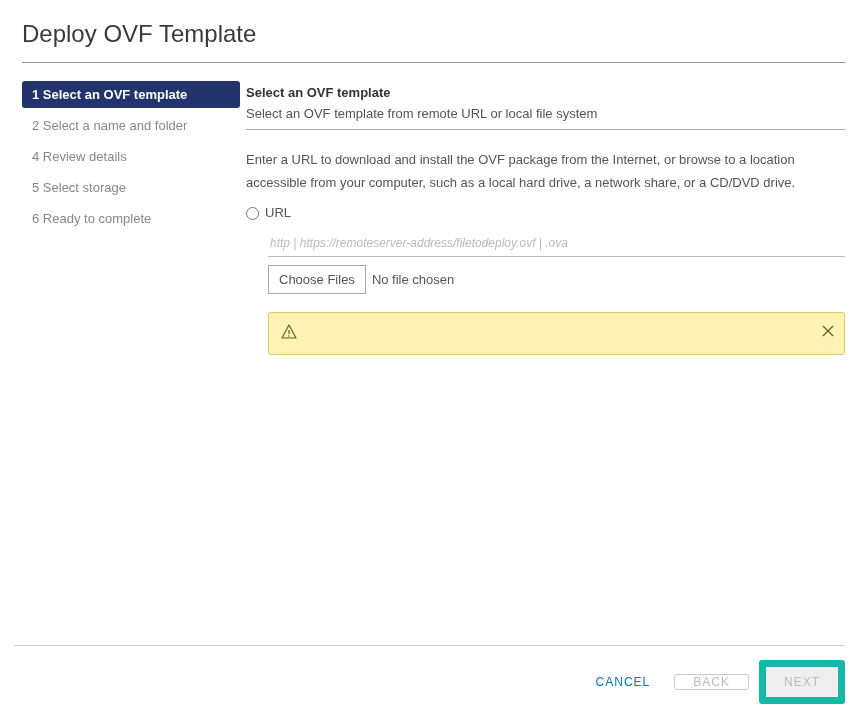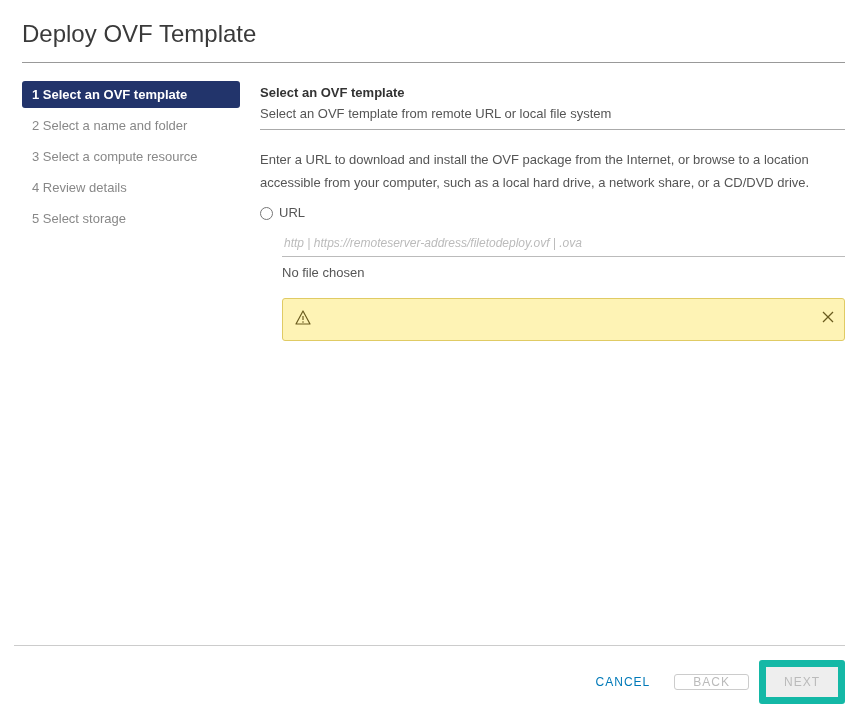--- a/index.html
+++ b/index.html
@@ -23,21 +23,21 @@
       color: #3a3a3a;
       margin-bottom: 14px;
     }
     .divider {
       border: none;
       border-top: 1px solid #999;
       margin-bottom: 18px;
     }
     .content-row {
       display: flex;
-      gap: 20px;
+      gap: 6px;
     }
     .wizard-steps {
       width: 218px;
       flex-shrink: 0;
     }
     .wizard-step {
       padding: 6px 10px;
       font-size: 13px;
       color: #888;
       margin-bottom: 4px;
@@ -203,40 +203,41 @@
 <body>
 
 <div class="dialog">
   <h1 class="dialog-title">Deploy OVF Template</h1>
   <hr class="divider">
 
   <div class="content-row">
     <div class="wizard-steps">
       <div class="wizard-step active">1 Select an OVF template</div>
       <div class="wizard-step">2 Select a name and folder</div>
-      <div class="wizard-step">3 Select a compute resource</div>
       <div class="wizard-step">4 Review details</div>
       <div class="wizard-step">5 Select storage</div>
+      <div class="wizard-step">6 Ready to complete</div>
     </div>
 
     <div class="main-pane">
       <div class="section-title">Select an OVF template</div>
       <div class="section-subtitle">Select an OVF template from remote URL or local file system</div>
       <hr class="sub-divider">
       <div class="help-text">Enter a URL to download and install the OVF package from the Internet, or browse to a location accessible from your computer, such as a local hard drive, a network share, or a CD/DVD drive.</div>
 
       <div class="radio-row">
         <input type="radio" name="source" id="radio-url" style="">
         <label for="radio-url">URL</label>
       </div>
       <div class="url-input-wrap">
         <input type="text" class="url-input" placeholder="http | https://remoteserver-address/filetodeploy.ovf | .ova" style="">
       </div>
 
       <div class="file-row">
+        <button class="choose-files-btn">Choose Files</button>
         <span class="file-status">No file chosen</span>
       </div>
 
       <div class="alert-box">
         <span class="alert-icon">
           <svg width="16" height="16" viewBox="0 0 16 16">
             <path d="M8 1 L15 14 L1 14 Z" fill="none" stroke="#6b5c1f" stroke-width="1.2" stroke-linejoin="round"></path>
             <line x1="8" y1="6" x2="8" y2="10" stroke="#6b5c1f" stroke-width="1.2"></line>
             <circle cx="8" cy="12" r="0.8" fill="#6b5c1f"></circle>
           </svg>

